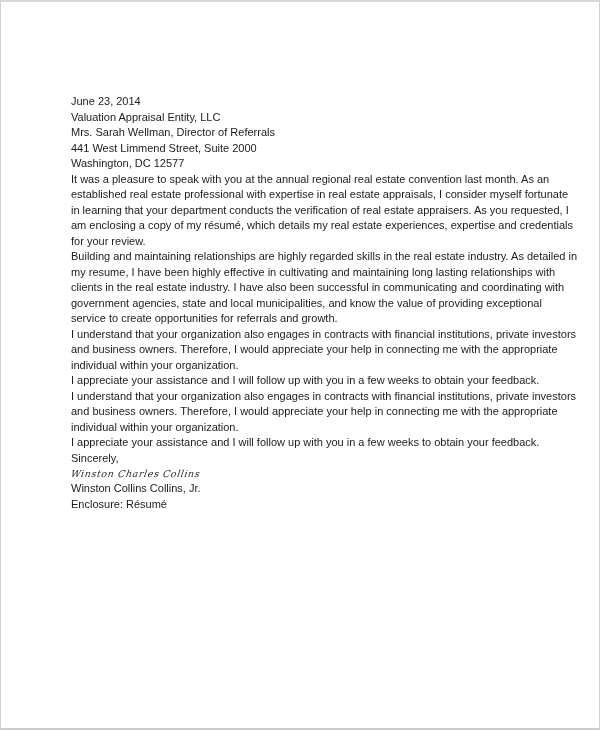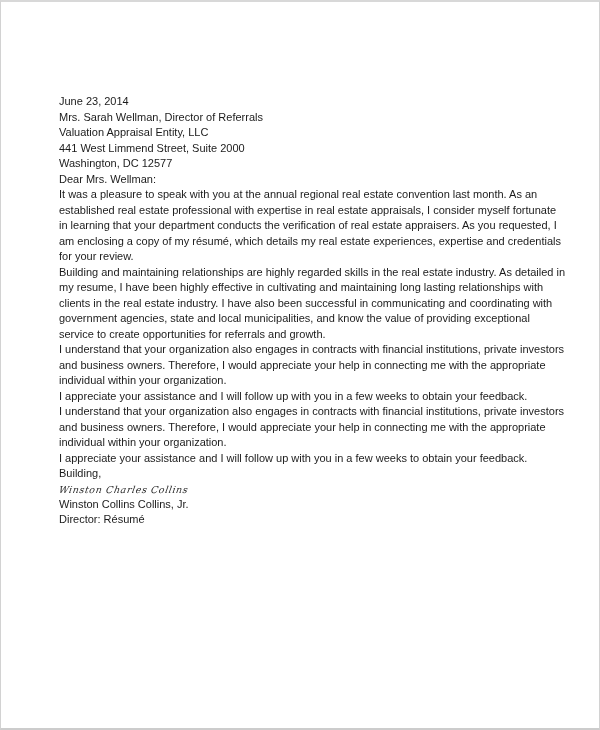--- a/index.html
+++ b/index.html
@@ -17,21 +17,21 @@
     border-bottom: 2px solid #cccccc;
     position: relative;
     overflow: hidden;
     font-family: "Liberation Sans", sans-serif;
     font-size: 11px;
     line-height: 15.5px;
     color: #1b1b1b;
   }
   .letter {
     position: absolute;
-    left: 58px;
+    left: 70px;
     top: 92px;
     width: 507px;
   }
   .letter div, .letter p {
     margin: 0;
     padding: 0;
   }
   .date        { margin-bottom: 27px; }
   .recipient   { margin-bottom: 5px; }
   .salutation  { margin-bottom: 11px; }
@@ -60,39 +60,38 @@
 </style>
 </head>
 <body>
 
 <div class="page">
   <div class="letter">
 
     <div class="date">June 23, 2014</div>
 
     <div class="recipient">
+      <div>Valuation Appraisal Entity, LLC</div>
       <div>Mrs. Sarah Wellman, Director of Referrals</div>
-      <div>Valuation Appraisal Entity, LLC</div>
       <div>441 West Limmend Street, Suite 2000</div>
       <div>Washington, DC 12577</div>
     </div>
 
-    <div class="salutation">Dear Mrs. Wellman:</div>
 
     <p class="para-1">It was a pleasure to speak with you at the annual regional real estate convention last month. As an established real estate professional with expertise in real estate appraisals, I consider myself fortunate in learning that your department conducts the verification of real estate appraisers. As you requested, I am enclosing a copy of my résumé, which details my real estate experiences, expertise and credentials for your review.</p>
     <p class="para-2">Building and maintaining relationships are highly regarded skills in the real estate industry. As detailed in my resume, I have been highly effective in cultivating and maintaining long lasting relationships with clients in the real estate industry. I have also been successful in communicating and coordinating with government agencies, state and local municipalities, and know the value of providing exceptional service to create opportunities for referrals and growth.</p>
     <p class="para-3">I understand that your organization also engages in contracts with financial institutions, private investors and business owners. Therefore, I would appreciate your help in connecting me with the appropriate individual within your organization.</p>
     <p class="para-4">I appreciate your assistance and I will follow up with you in a few weeks to obtain your feedback.</p>
     <p class="para-5">I understand that your organization also engages in contracts with financial institutions, private investors and business owners. Therefore, I would appreciate your help in connecting me with the appropriate individual within your organization.</p>
     <p class="para-6">I appreciate your assistance and I will follow up with you in a few weeks to obtain your feedback.</p>
 
-    <div class="closing">Building,</div>
+    <div class="closing">Sincerely,</div>
 
     <div class="signature-script">
       <span>Winston Charles Collins</span>
     </div>
 
     <div class="signer-name">Winston Collins Collins, Jr.</div>
 
-    <div class="enclosure">Director: Résumé</div>
+    <div class="enclosure">Enclosure: Résumé</div>
 
   </div>
 </div>
 
 </body></html>

